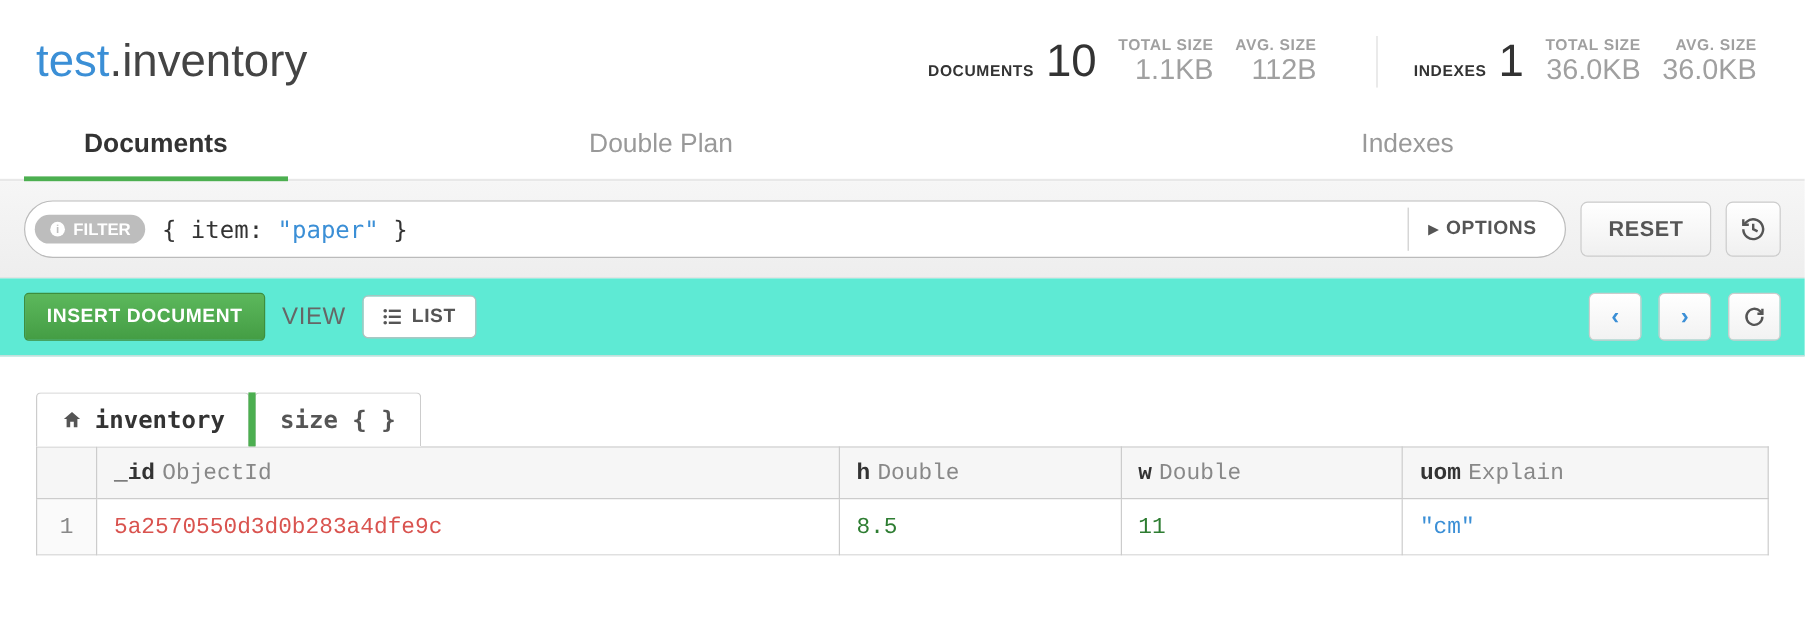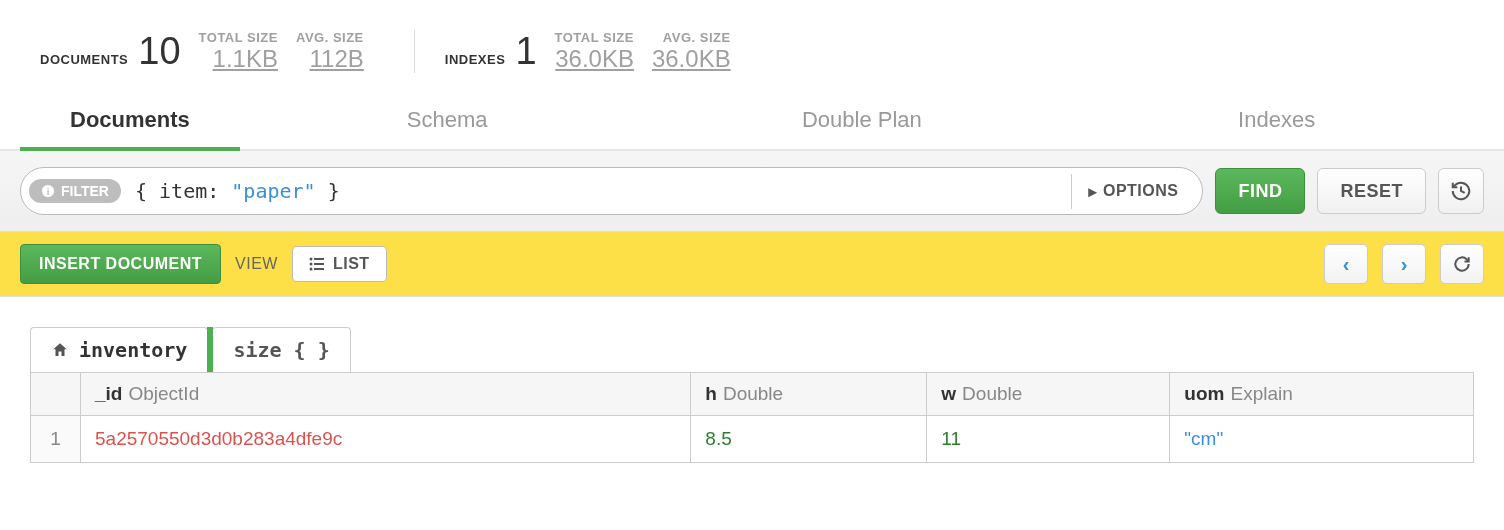--- a/index.html
+++ b/index.html
@@ -58,21 +58,20 @@
     font-size: 13px;
     color: #a0a0a0;
     text-transform: uppercase;
     letter-spacing: 0.5px;
     font-weight: 600;
   }
   .stat-sub-value {
     font-size: 24px;
     color: #a0a0a0;
     font-weight: 400;
-    text-decoration: underline;
   }
   .tabs {
     display: flex;
     border-bottom: 2px solid #e8e8e8;
     padding: 0 20px;
     margin-top: 10px;
   }
   .tab {
     padding: 14px 30px;
     font-size: 22px;
@@ -158,40 +157,40 @@
     color: #fff;
   }
   .btn-icon {
     width: 46px;
     padding: 0;
     display:flex;
     align-items:center;
     justify-content:center;
   }
   .toolbar {
-    background: #fde047;
+    background: #5eead4;
     border-bottom: 1px solid #ddd;
     padding: 12px 20px;
     display: flex;
     align-items: center;
     gap: 14px;
   }
   .insert-btn {
     background: linear-gradient(#5cb85c,#449d44);
     border: 1px solid #3e8e3e;
     color: #fff;
     font-weight: 700;
     font-size: 16px;
     padding: 10px 18px;
     border-radius: 4px;
     cursor: pointer;
     letter-spacing:0.5px;
   }
   .view-label {
-    font-size: 16px;
+    font-size: 20px;
     color: #666;
     font-weight:500;
     letter-spacing:0.5px;
     text-align:right;
   }
   .seg {
     display: flex;
     border: 1px solid #bbb;
     border-radius: 5px;
     overflow: hidden;
@@ -262,21 +261,21 @@
   .bc-sep {
     width:6px;
     background:#4caf50;
     margin:0 -1px;
     z-index:1;
   }
   .data-table {
     border:1px solid #ccc;
     border-collapse:collapse;
     width:100%;
-    font-family: Liberation Sans, sans-serif;
+    font-family: Liberation Mono, monospace;
   }
   .data-table th {
     background:#f6f6f6;
     border:1px solid #ccc;
     padding:10px 14px;
     text-align:left;
     font-size:19px;
   }
   .data-table th .col-name { font-weight:700; color:#333; }
   .data-table th .col-type { font-weight:400; color:#888; margin-left:6px;}
@@ -287,20 +286,23 @@
   }
   .row-num-col { width:50px; background:#fafafa; color:#888; text-align:center;}
   .val-objectid { color:#d9534f;margin-top:16px; }
   .val-number { color:#2e7d32; }
   .val-string { color:#3b8fd6; }
 </style>
 </head>
 <body>
 
 <div class="header">
+  <div class="title">
+    <span class="title-db">test</span><span class="title-dot">.</span><span class="title-coll">inventory</span>
+  </div>
   <div class="stats-group">
     <div class="stat-block">
       <div class="stat-main">
         <span class="stat-main-label">DOCUMENTS</span>
         <span class="stat-main-value">10</span>
       </div>
       <div class="stat-sub">
         <div class="stat-sub-label">TOTAL SIZE</div>
         <div class="stat-sub-value">1.1KB</div>
       </div>
@@ -321,21 +323,20 @@
       <div class="stat-sub">
         <div class="stat-sub-label">AVG. SIZE</div>
         <div class="stat-sub-value">36.0KB</div>
       </div>
     </div>
   </div>
 </div>
 
 <div class="tabs">
   <div class="tab active">Documents</div>
-  <div class="tab">Schema</div>
   <div class="tab">Double Plan</div>
   <div class="tab">Indexes</div>
 </div>
 
 <div class="query-bar">
   <div class="filter-pill">
     <span class="filter-badge">
       <svg viewBox="0 0 16 16">
           <circle cx="8" cy="8" r="7" fill="#fff"></circle>
           <text x="8" y="12" text-anchor="middle" fill="#bdbdbd" font-size="11" font-weight="700" font-family="Arial">i</text>
@@ -343,21 +344,20 @@
       <span>FILTER</span>
     </span>
     <span class="filter-text">
       <span>{ item: </span><span class="filter-str">"paper"</span><span> }</span>
     </span>
     <span class="options-btn">
       <span>▸</span>
       <span>OPTIONS</span>
     </span>
   </div>
-  <button class="btn btn-green">FIND</button>
   <button class="btn">RESET</button>
   <button class="btn btn-icon">
     <svg width="22" height="22" viewBox="0 0 24 24">
         <path fill="none" stroke="#555" stroke-width="2.2" d="M3 12a9 9 0 1 0 3-6.7L3 8"></path>
         <path fill="none" stroke="#555" stroke-width="2.2" d="M3 3v5h5"></path>
         <path fill="none" stroke="#555" stroke-width="2.2" d="M12 7v5l4 2"></path>
       </svg>
   </button>
 </div>
 

